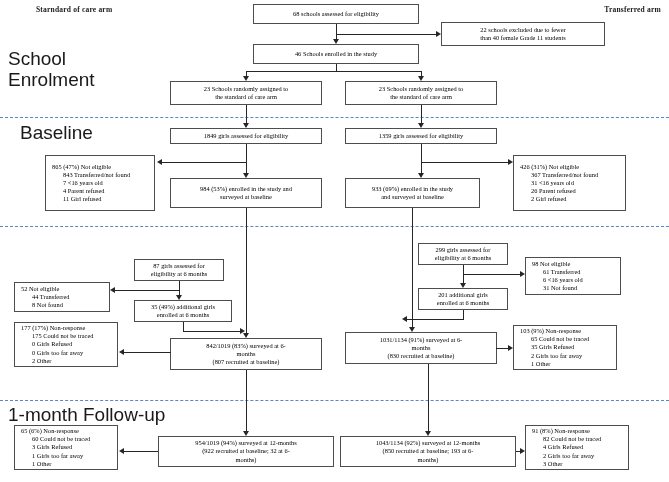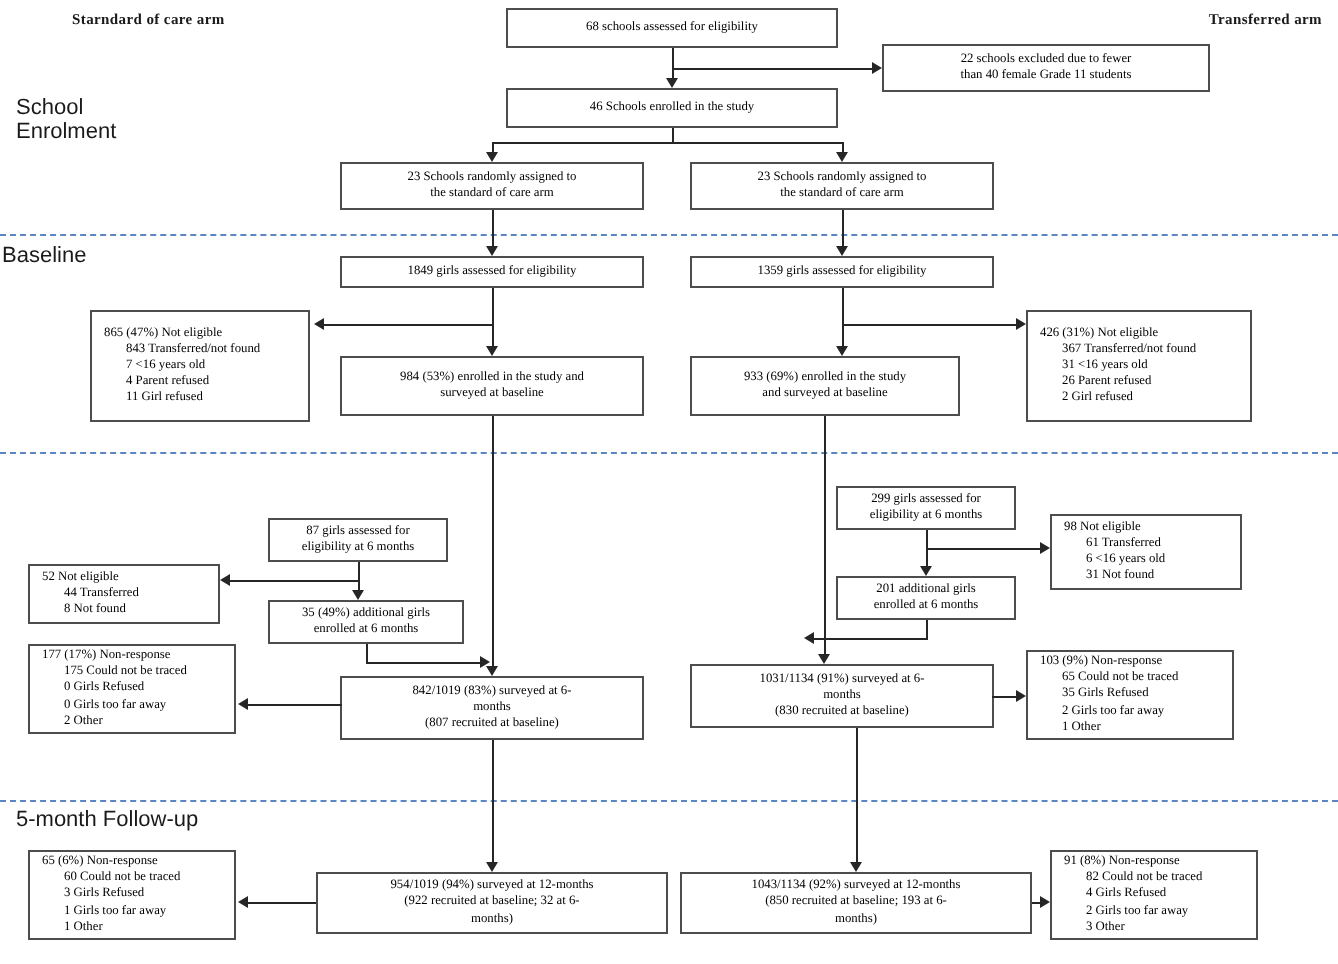--- a/index.html
+++ b/index.html
@@ -26,21 +26,21 @@
     font-weight: bold;
     font-size: 7.5px;
     letter-spacing: 0.2px;
     color: #1a1a1a;
     white-space: nowrap;
   }
   
   .stage-label {
     position: absolute;
     font-family: "Liberation Sans", sans-serif;
-    font-size: 11px;
+    font-size: 19px;
     font-weight: 400;
     color: #1a1a1a;
     line-height: 1.12;
     white-space: pre-line;
   }
   
   .divider {
     position: absolute;
     left: 0;
     width: 669px;
@@ -108,22 +108,22 @@
 </head>
 <body>
 
 <div id="diagram">
 
   <div class="arm-header" style="left:8px; top:5px;margin-left:28px;">Starndard of care arm</div>
   <div class="arm-header" style="right:8px; top:5px;">Transferred arm</div>
 
   <div class="stage-label" style="left:8px; top:48px;">School
 Enrolment</div>
-  <div class="stage-label" style="left:1px; top:122px;">Baseline</div>
-  <div class="stage-label" style="left:8px; top:404px;">5-month Follow-up</div>
+  <div class="stage-label" style="left:20px; top:122px;">Baseline</div>
+  <div class="stage-label" style="left:8px; top:404px;">1-month Follow-up</div>
 
   <div class="divider" style="top:117px;"></div>
   <div class="divider" style="top:226px;"></div>
   <div class="divider" style="top:400px;"></div>
 
   <div class="box" style="left:253px; top:4px; width:166px; height:20px;">68 schools assessed for eligibility</div>
 
   <div class="box" style="left:441px; top:22px; width:164px; height:24px;">22 schools excluded due to fewer
 than 40 female Grade 11 students</div>
 

